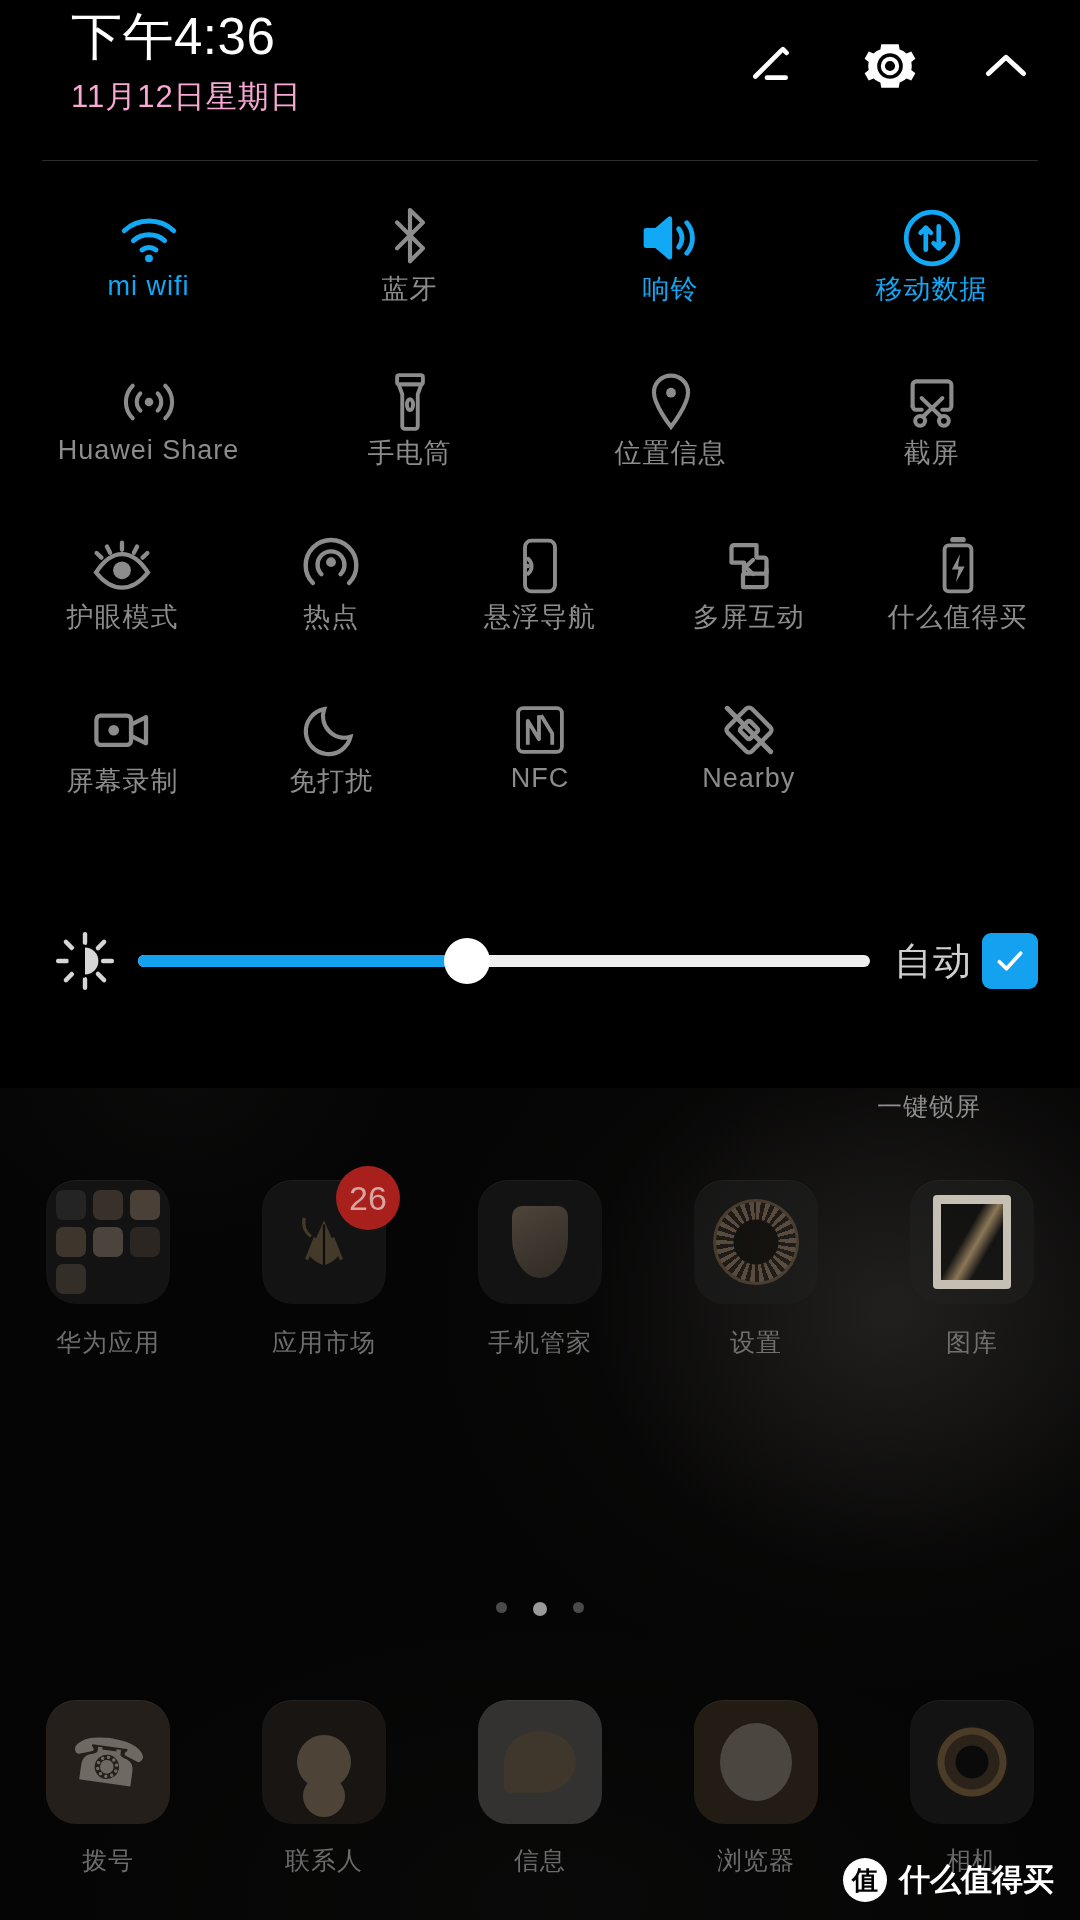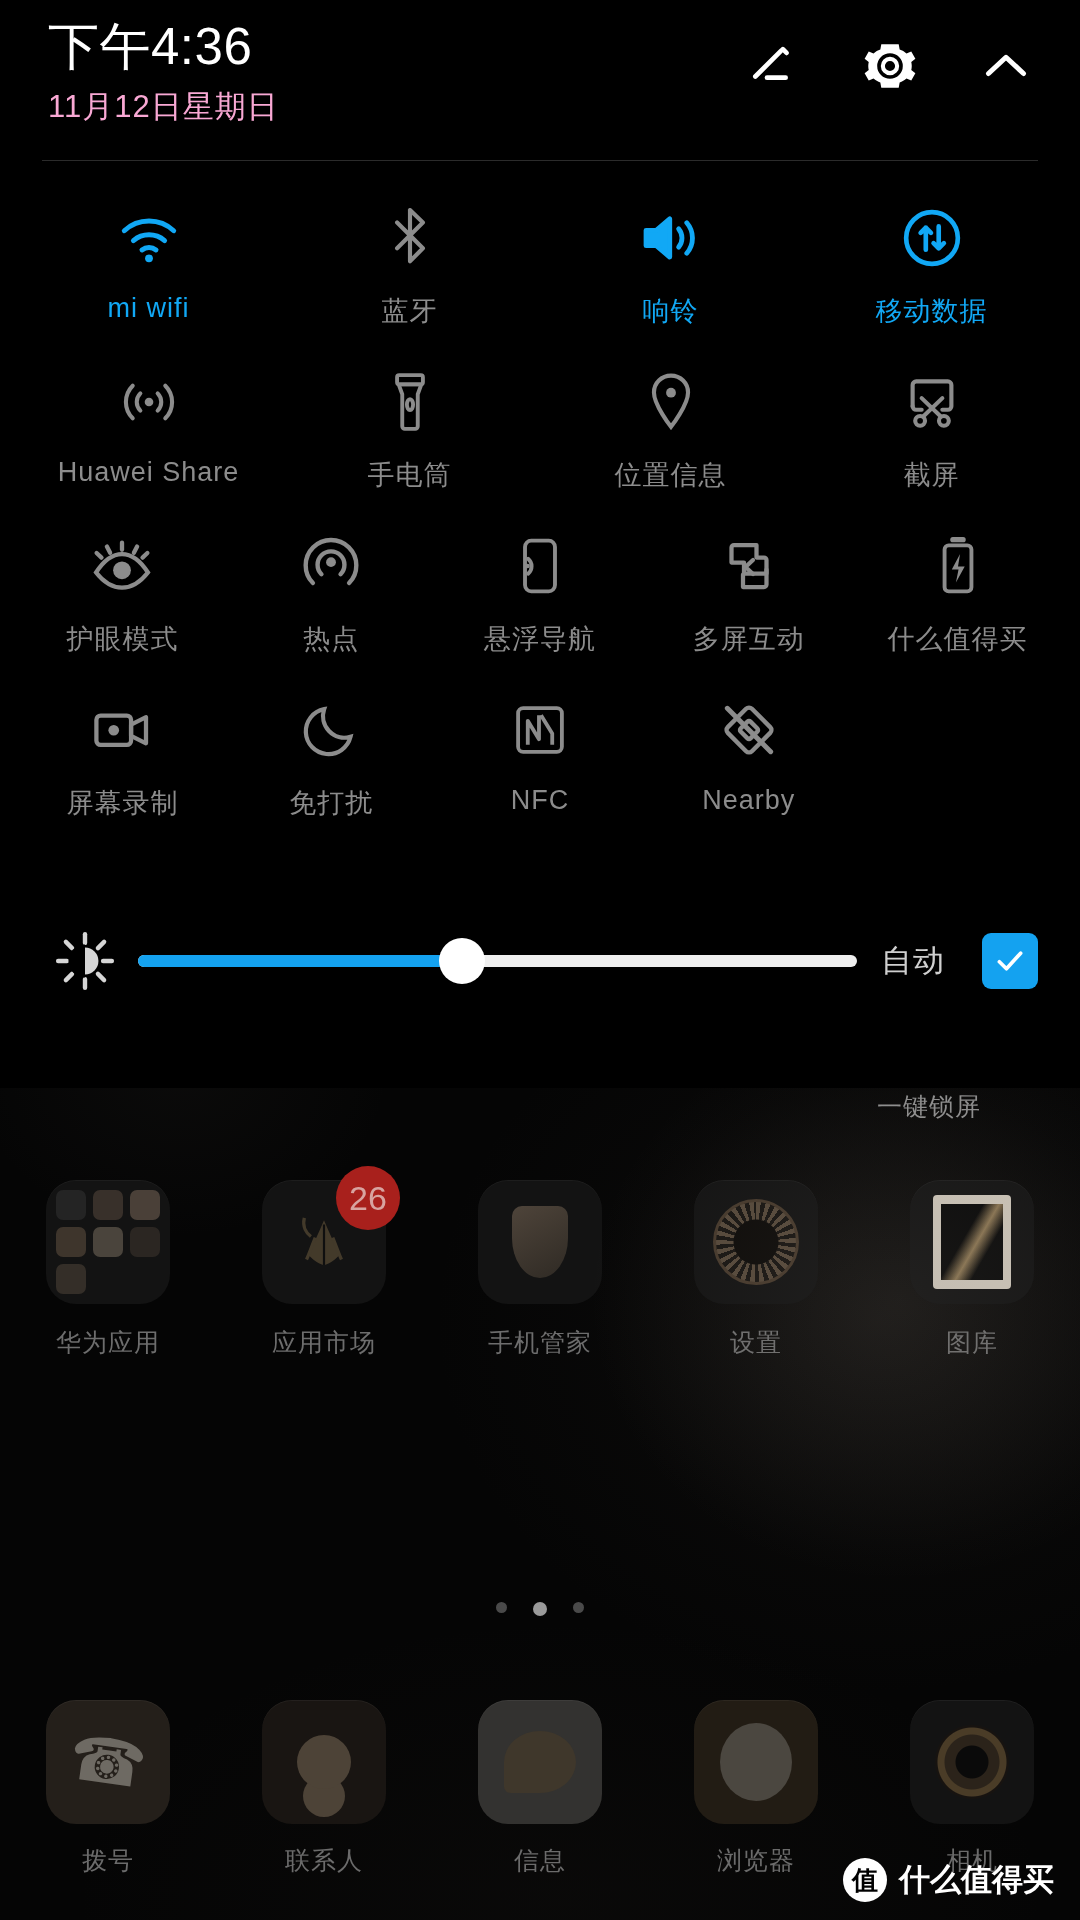--- a/index.html
+++ b/index.html
@@ -120,53 +120,53 @@
   .wm-badge{
     width:44px; height:44px; border-radius:50%; background:#fff; color:#000;
     font-size:26px; display:flex; align-items:center; justify-content:center;
   }
 
   
   #panel{
     position:absolute; top:0; left:0; width:1080px; height:1088px;
     background:#000; z-index:5;
   }
-  .qs-header{ padding:20px 48px 0 48px; position:relative; height:152px; }
+  .qs-header{ padding:10px 48px 0 48px; position:relative; height:152px;margin-left:23px; }
   .qs-time{ font-size:51px; color:#fff; letter-spacing:0.5px; line-height:1.05; }
   .qs-date{ font-size:31px; color:#f9a8d4; margin-top:12px; letter-spacing:1px; }
   .qs-actions{ position:absolute; right:42px; top:34px; display:flex; align-items:center; gap:52px; }
   .qs-actions .act{ width:64px; height:64px; display:flex; align-items:center; justify-content:center; }
   .divider{ height:1px; background:#2b2b2b; margin:8px 42px 0 42px; }
 
   .tiles{ padding:26px 18px 0 18px; }
   .tile-row{ display:flex; }
   .tile{
     flex:1; display:flex; flex-direction:column; align-items:center;
     padding-top:18px; height:164px;
   }
   .tile .ticon{ height:66px; display:flex; align-items:center; justify-content:center; }
-  .tile .tlabel{ margin-top:22px; font-size:27px; letter-spacing:1px; color:#8c8c8c; }
+  .tile .tlabel{ font-size:27px; letter-spacing:1px; color:#8c8c8c; }
   .tile.on .tlabel{ color:#11a8f5; }
   .tile.empty{ visibility:hidden; }
 
   .brightness{
     position:absolute; left:0; right:0; bottom:96px;
     display:flex; align-items:center; padding:0 42px;
   }
   .bright-icon{ width:86px; display:flex; align-items:center; justify-content:center; }
   .slider{
     flex:1; height:12px; margin:0 24px 0 10px; background:#efefef;
     border-radius:6px; position:relative;
   }
   .slider .fill{ position:absolute; left:0; top:0; bottom:0; background:#14a2f0; border-radius:6px; }
   .slider .knob{
     position:absolute; top:50%; width:46px; height:46px; border-radius:50%;
     background:#fff; transform:translate(-50%,-50%);
   }
-  .auto-label{ font-size:31px; color:#cfcfcf; margin-right:37px; letter-spacing:1px; }
+  .auto-label{ font-size:38px; color:#cfcfcf; margin-right:10px; letter-spacing:1px; }
   .checkbox{
     width:56px; height:56px; border-radius:9px; background:#14a2f0;
     display:flex; align-items:center; justify-content:center;
   }
   .checkbox svg{ display:block; }
 </style>
 </head>
 <body>
 
 <div id="homescreen">

